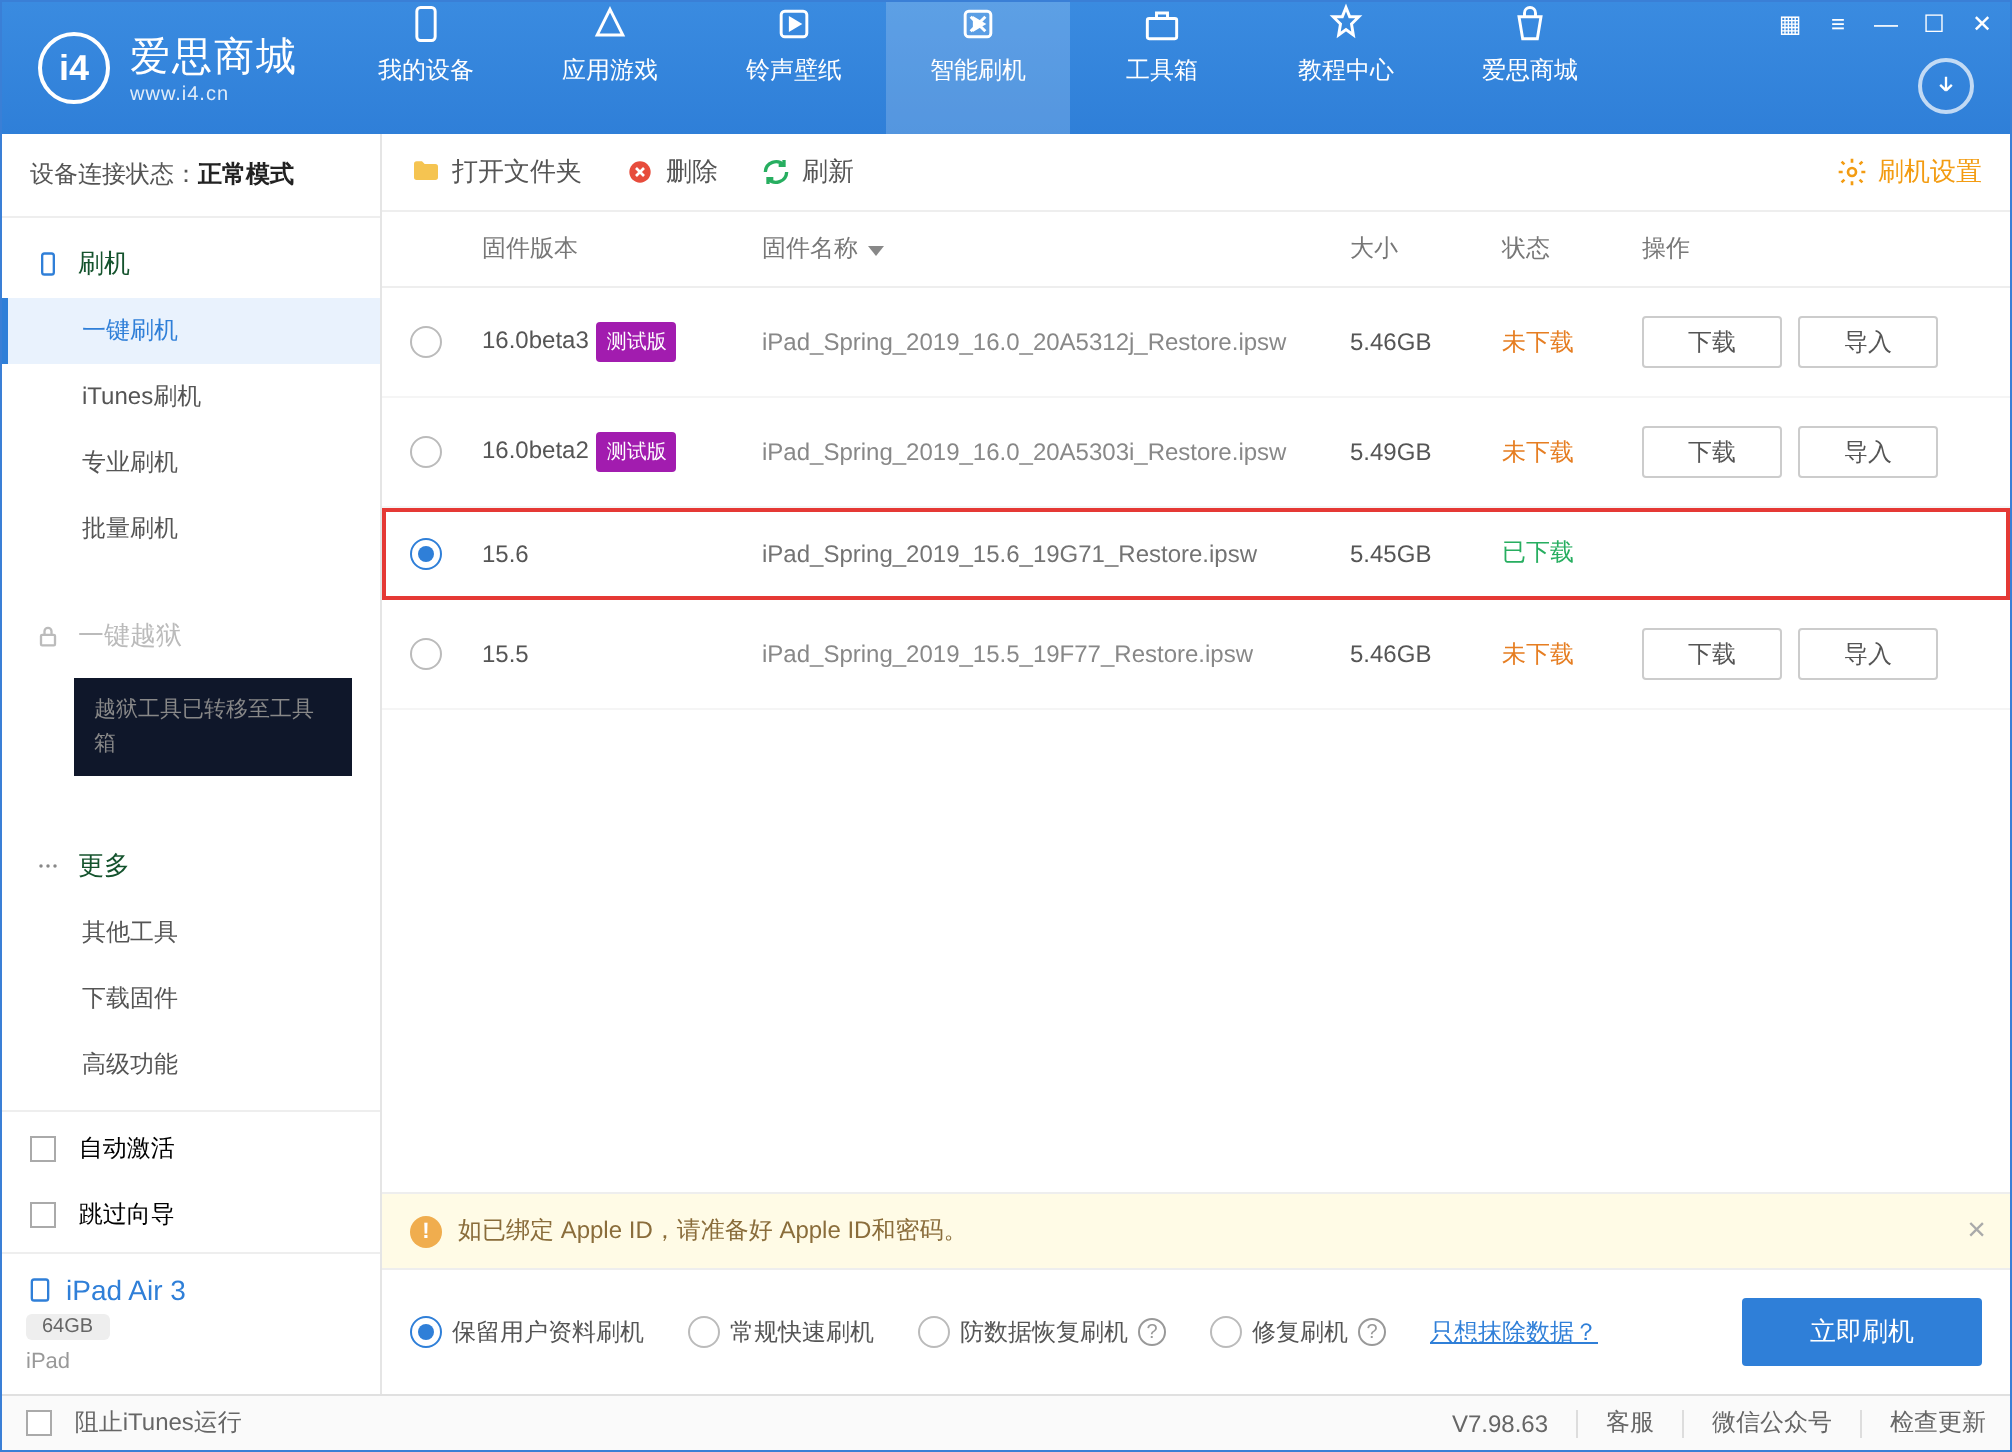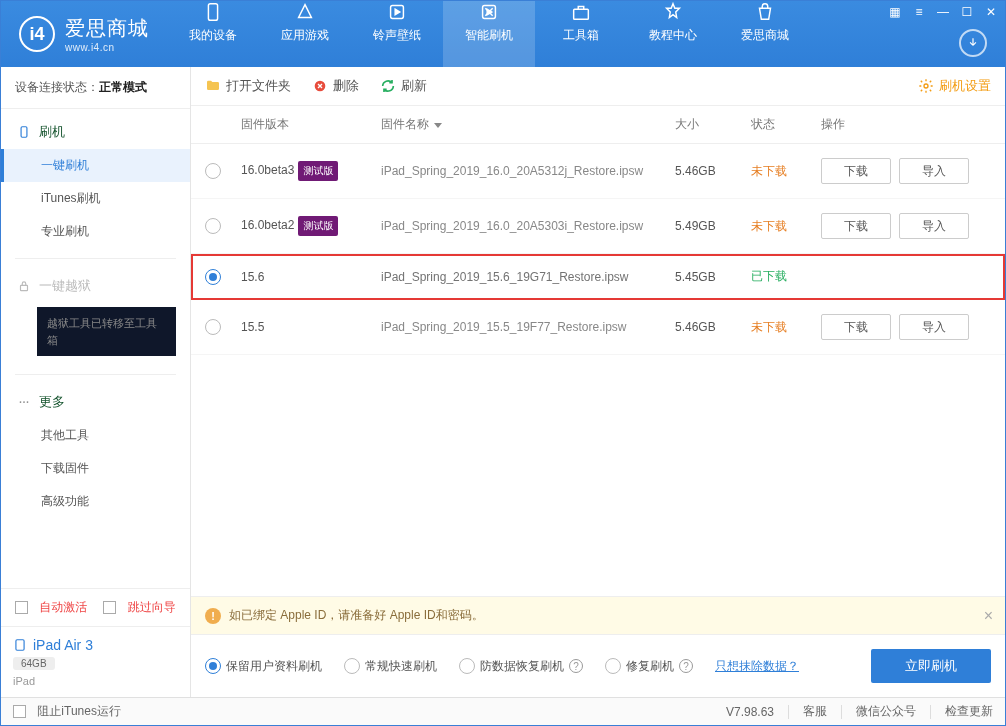--- a/index.html
+++ b/index.html
@@ -29,21 +29,21 @@
 .sb-status { padding: 12px 14px; font-size: 12px; color: #555; border-bottom: 1px solid #eee; }
 .sb-status b { color: #222; font-weight: 600; }
 .sb-group { padding: 6px 0; }
 .sb-head { padding: 8px 16px; font-size: 13px; color: #14532d; display: flex; align-items: center; gap: 8px; cursor: pointer; }
 .sb-head-icon { width: 14px; height: 14px; }
 .sb-item { padding: 8px 6px 8px 40px; font-size: 12px; color: #555; cursor: pointer; }
 .sb-item.active { background: #e9f2fd; color: #2f7fd8; border-left: 3px solid #2f7fd8; padding-left: 37px; }
 .sb-note { margin: 4px 14px 8px 36px; padding: 8px 10px; background: #0f172a; font-size: 11px; color: #888; line-height: 1.5; }
 .sb-divider { height: 1px; background: #eee; margin: 4px 14px; }
 
-.sb-bottom { margin-top: auto; border-top: 1px solid #eee; padding: 10px 14px; font-size: 12px; color: #ef4444; display: flex; gap: 16px; }
+.sb-bottom { margin-top: auto; border-top: 1px solid #eee; padding: 10px 14px; font-size: 12px; color: #000000; display: flex; gap: 16px; flex-direction: column; }
 .sb-device { padding: 10px 12px; border-top: 1px solid #eee; }
 .sb-device-name { color: #2f7fd8; font-size: 14px; font-weight: 500; display: flex; align-items: center; gap: 6px; }
 .sb-device-badge { display: inline-block; background: #eee; color: #666; font-size: 10px; padding: 1px 8px; border-radius: 3px; margin-top: 4px; }
 .sb-device-type { color: #999; font-size: 11px; margin-top: 4px; }
 
 
 .content { flex: 1; display: flex; flex-direction: column; position: relative; }
 .toolbar { display: flex; align-items: center; gap: 21px; padding: 10px 14px; border-bottom: 1px solid #eee; font-size: 13px; }
 .tb-btn { display: flex; align-items: center; gap: 5px; cursor: pointer; color: #555; }
 .tb-icon { width: 16px; height: 16px; display: flex; align-items: center; justify-content: center; }
@@ -55,21 +55,21 @@
 .col-name { flex: 1; }
 .col-size { width: 76px; text-align: left; }
 .col-status { width: 70px; text-align: left; }
 .col-ops { width: 170px; text-align: left; }
 
 .fw-row { display: flex; align-items: center; padding: 14px; font-size: 12px; color: #555; border-bottom: 1px solid #f5f5f5; }
 .fw-row.selected { outline: 2px solid #e53935; outline-offset: -2px; }
 .radio { width: 16px; height: 16px; border: 1.5px solid #bbb; border-radius: 50%; display: flex; align-items: center; justify-content: center; cursor: pointer; }
 .radio.on { border-color: #2f7fd8; }
 .radio.on::after { content: ""; width: 8px; height: 8px; background: #2f7fd8; border-radius: 50%; }
-.beta-tag { display: inline-block; background: #701a75; color: #fff; font-size: 10px; padding: 3px 5px; border-radius: 2px; margin-left: 4px; }
+.beta-tag { display: inline-block; background: #a21caf; color: #fff; font-size: 10px; padding: 3px 5px; border-radius: 2px; margin-left: 4px; }
 .status-pending { color: #e67e22; }
 .status-done { color: #27ae60; }
 .op-btn { width: 70px; height: 26px; border: 1px solid #ccc; background: #fff; font-size: 12px; cursor: pointer; border-radius: 2px; margin-right: 8px; color: #555; }
 
 
 .warn-bar { background: #fffbe6; padding: 10px 14px; display: flex; align-items: center; gap: 8px; font-size: 12px; color: #8a6d3b; position: relative; border-top: 1px solid #eee;}
 .warn-icon { width: 16px; height: 16px; background: #f0ad4e; border-radius: 50%; color: #fff; display: flex; align-items: center; justify-content: center; font-size: 11px; font-weight: bold; }
 .warn-close { position: absolute; right: 12px; color: #aaa; cursor: pointer; font-size: 16px; }
 
 .action-bar { padding: 14px; display: flex; align-items: center; gap: 22px; font-size: 12px; color: #555; border-top: 1px solid #eee; }
@@ -185,20 +185,21 @@
       <div class="sb-head">
         <svg class="sb-head-icon" viewBox="0 0 24 24" fill="none" stroke="#2f7fd8" stroke-width="2">
             <rect x="7" y="3" width="10" height="18" rx="2"></rect>
           </svg>
         <span>刷机</span>
       </div>
       <div id="sb-flash-items">
           <div class="sb-item active">一键刷机</div>
           <div class="sb-item">iTunes刷机</div>
           <div class="sb-item">专业刷机</div>
+          <div class="sb-item">批量刷机</div>
         </div>
     </div>
 
     <div class="sb-divider"></div>
     <div class="sb-group">
       <div class="sb-head" style="color:#bbb">
         <svg class="sb-head-icon" viewBox="0 0 24 24" fill="none" stroke="#bbb" stroke-width="2">
             <rect x="6" y="11" width="12" height="9" rx="1"></rect>
             <path d="M9 11V8a3 3 0 016 0v3"></path>
           </svg>

